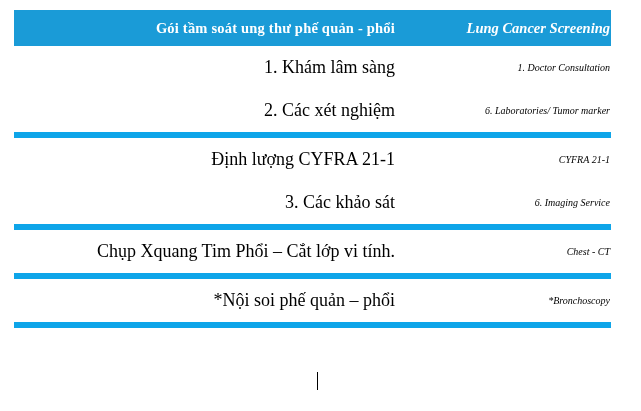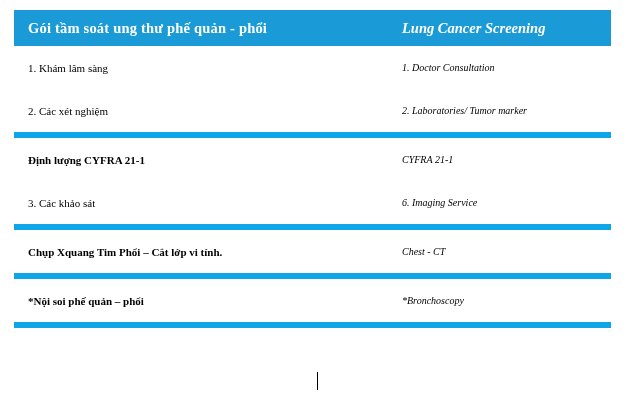--- a/index.html
+++ b/index.html
@@ -14,20 +14,21 @@
     position: relative;
     overflow: hidden;
   }
   .page {
     position: absolute;
     left: 0;
     top: 0;
     width: 641px;
     height: 311px;
     background: #ffffff;
+    text-align: right;
   }
   table.screening-table {
     position: absolute;
     left: 14px;
     top: 10px;
     width: 597px;
     border-collapse: collapse;
     table-layout: fixed;
   }
   table.screening-table col.col-vn { width: 382px; }
@@ -57,31 +58,31 @@
 
   table.screening-table tr.body-row td {
     height: 41px;
     vertical-align: middle;
     background: #ffffff;
     color: #000000;
     border: none;
   }
   table.screening-table tr.body-row td.vn {
     font-family: "Liberation Serif", serif;
-    font-size: 11px;
+    font-size: 18px;
     padding-left: 14px;
   }
   table.screening-table tr.body-row td.en {
     font-family: "Liberation Serif", serif;
     font-style: italic;
     font-size: 10px;
     padding-left: 6px;
   }
   table.screening-table tr.body-row td.vn.bold {
-    font-weight: bold;
+    font-weight: normal;
   }
   table.screening-table tr.body-row td.en.bold {
     font-weight: normal;
   }
 
   
   table.screening-table tr.body-row.sep td {
     border-bottom: 6px solid #0ea5e9;
   }
 
@@ -110,21 +111,21 @@
         <td class="en">Lung Cancer Screening</td>
       </tr>
 
       <tr class="body-row">
         <td class="vn">1. Khám lâm sàng</td>
         <td class="en">1. Doctor Consultation</td>
       </tr>
 
       <tr class="body-row sep">
         <td class="vn">2. Các xét nghiệm</td>
-        <td class="en">2. Laboratories/ Tumor marker</td>
+        <td class="en">6. Laboratories/ Tumor marker</td>
       </tr>
 
       <tr class="body-row">
         <td class="vn bold">Định lượng CYFRA 21-1</td>
         <td class="en bold">CYFRA 21-1</td>
       </tr>
 
 
       <tr class="body-row sep">
         <td class="vn">3. Các khảo sát</td>

